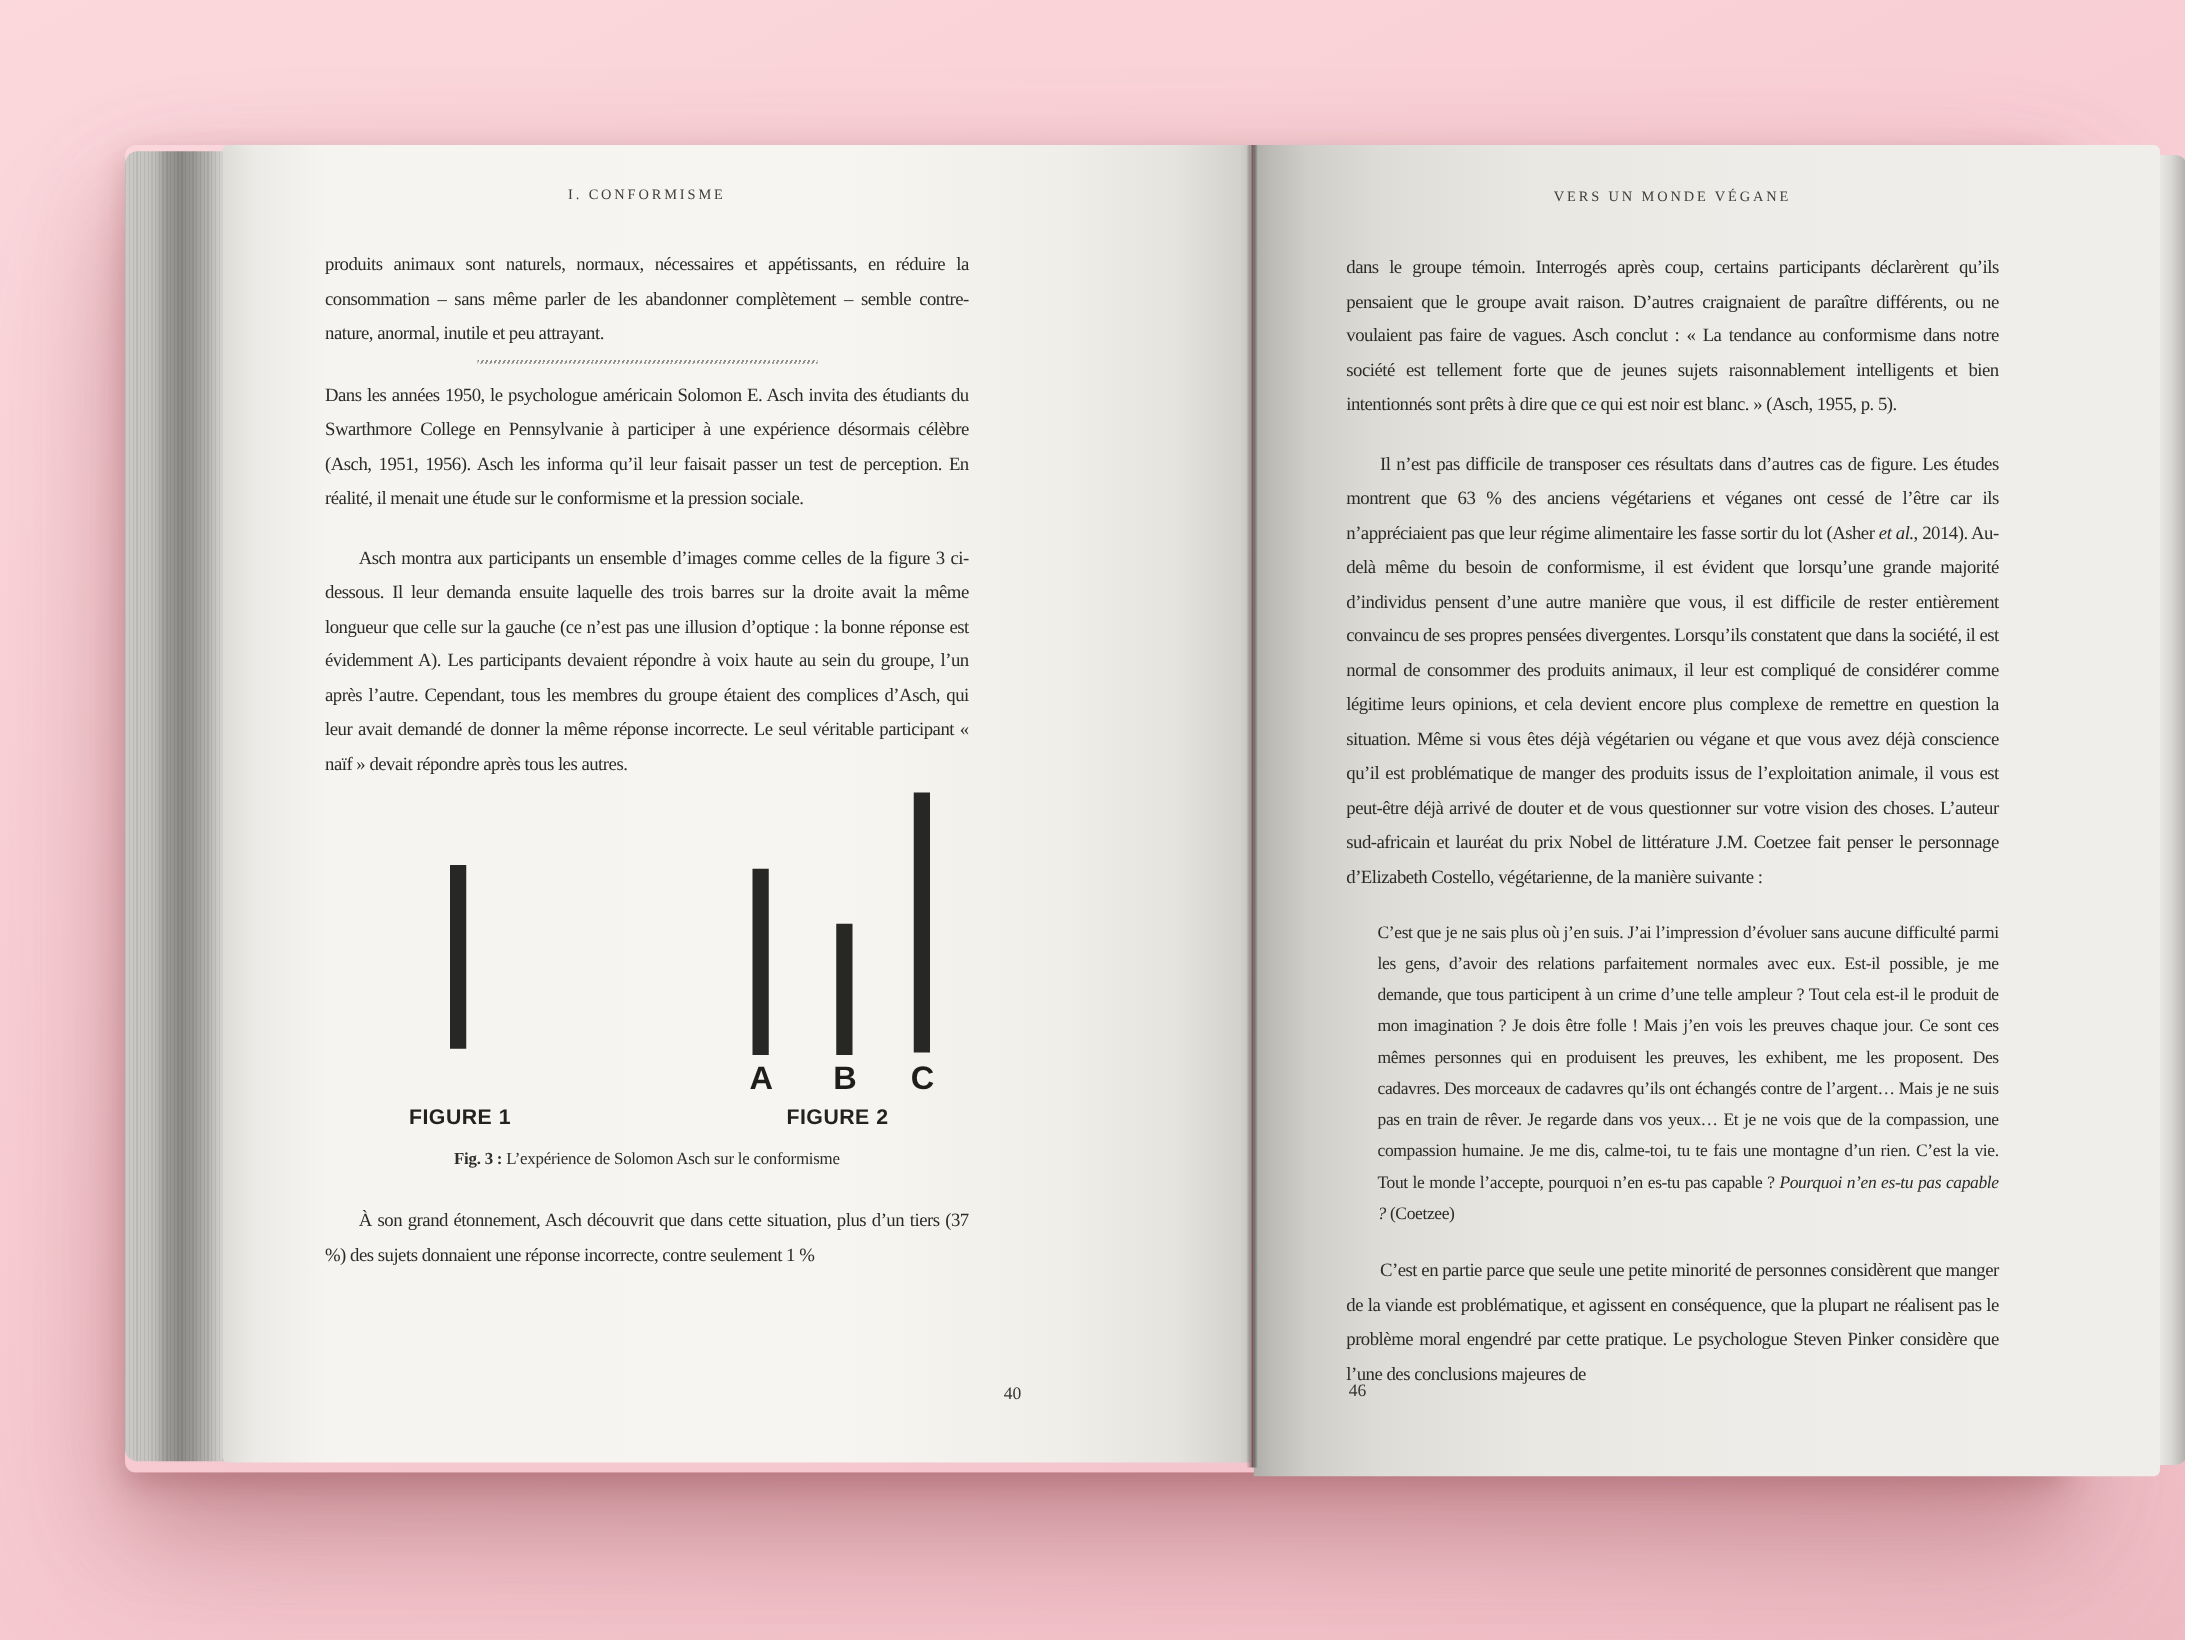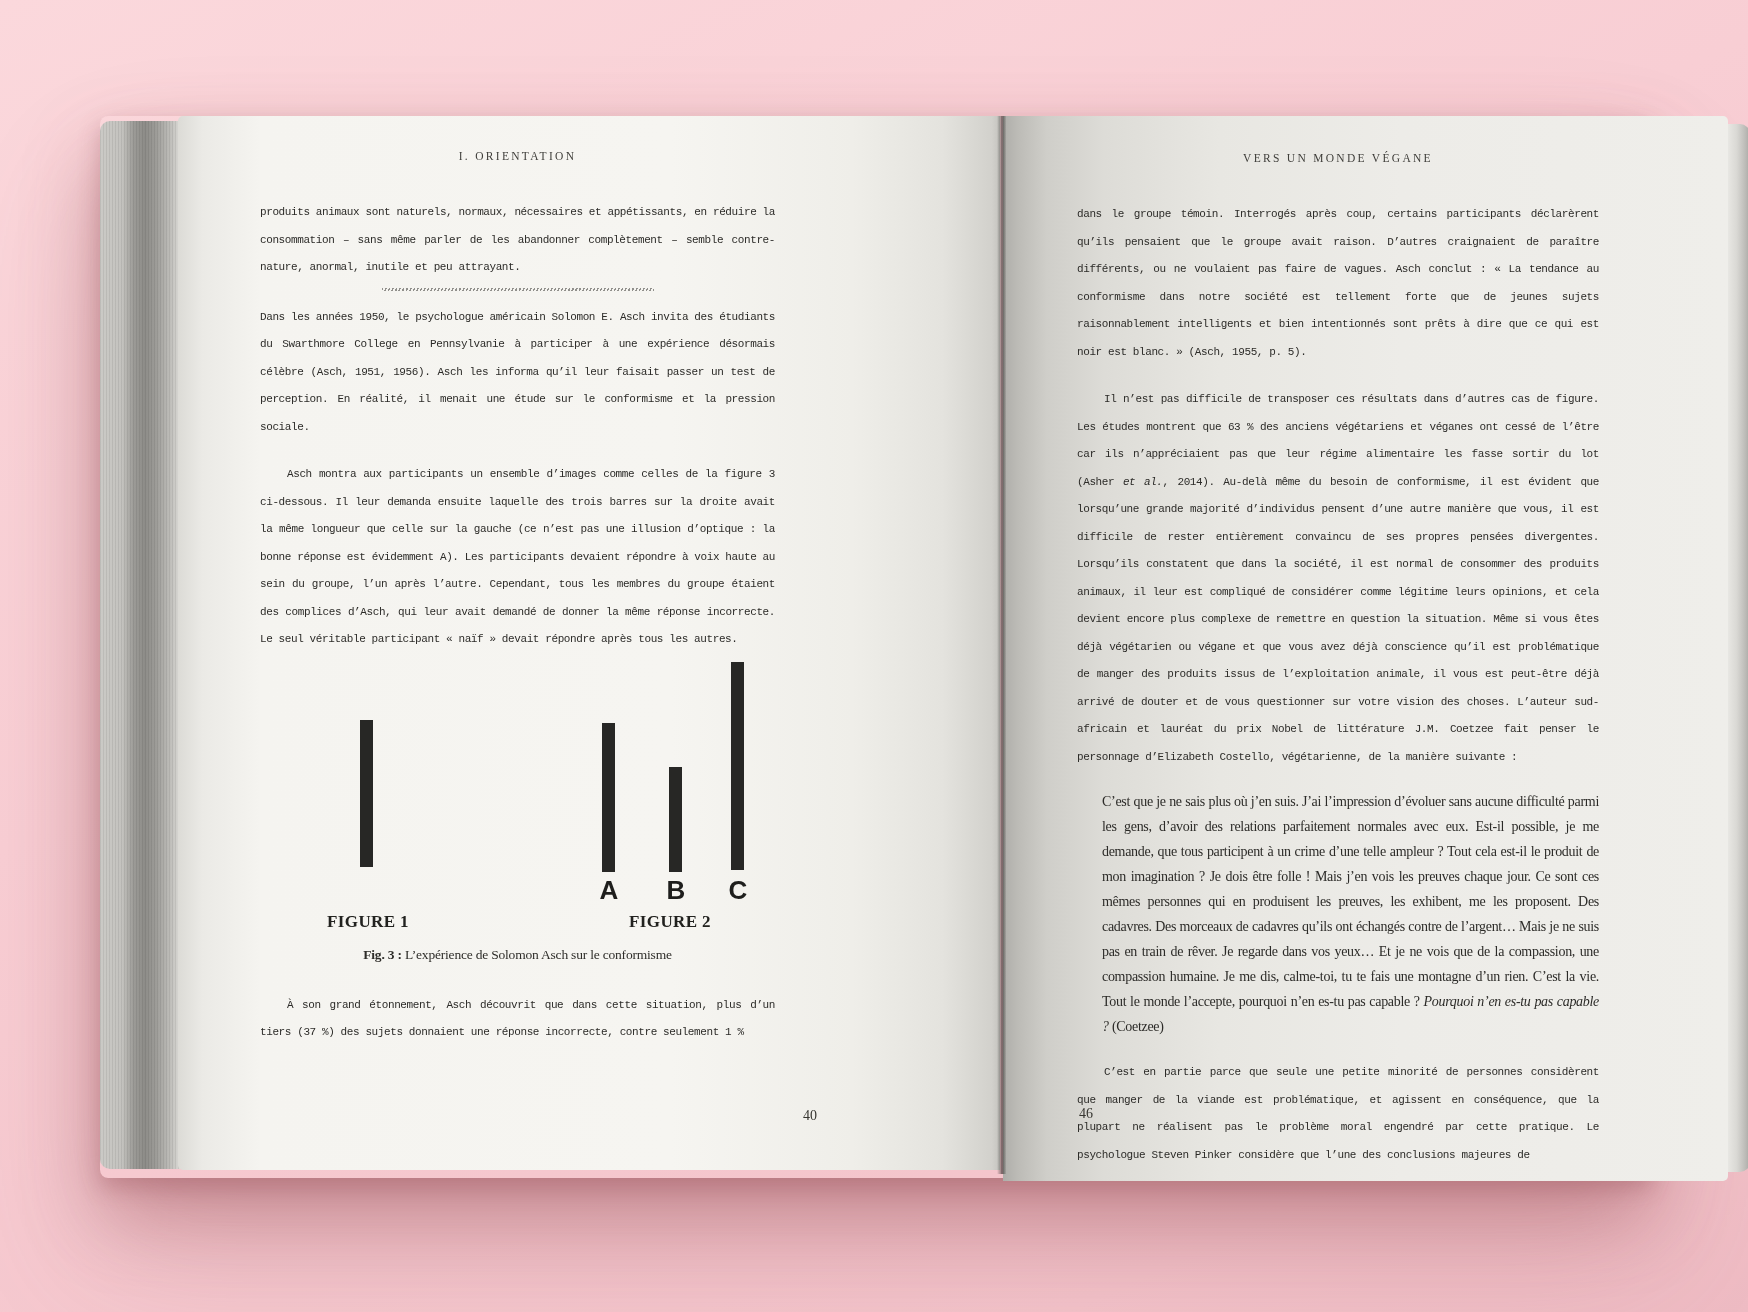--- a/index.html
+++ b/index.html
@@ -21,39 +21,39 @@
     background:linear-gradient(to right,rgba(50,48,45,0) 0%,rgba(50,48,45,0.40) 40%,rgba(28,26,24,0.62) 55%,rgba(50,48,45,0.10) 100%);}
   .edge-right{position:absolute;left:1628px;top:8px;width:22px;height:1048px;border-radius:0 10px 10px 0;
     background:linear-gradient(to right,#e8e7e3 0%,#d9d8d4 40%,#bdbcb8 78%,#a9a8a4 100%);}
 
   .content{position:absolute;color:#2c2b28;}
   .content-left{left:82px;top:32px;width:515px;}
   .content-right{left:74px;top:34px;width:522px;}
 
   .running-head{font-size:11.5px;letter-spacing:2.3px;text-align:center;color:#3f3e3a;
     margin:0 0 34px 0;line-height:17px;}
-  .para{margin:0;font-size:11px;line-height:27.5px;letter-spacing:-0.4px;text-align:justify;font-family:Liberation Mono, monospace;}
+  .para{margin:0;font-size:15px;line-height:27.5px;letter-spacing:-0.4px;text-align:justify;}
   .indent{text-indent:27px;margin-top:20px;}
   .section-heading{margin:13px 0 0 0;text-align:center;font-size:16px;font-weight:bold;
     letter-spacing:2.4px;color:#2a2926;line-height:22px;}
   .heading-rule{width:272px;height:3px;margin:6px auto 13px auto;opacity:0.75;
     background:repeating-linear-gradient(115deg,#6f6e6a 0 1.4px,transparent 1.4px 3.2px);}
 
   .figure{position:relative;height:318px;}
   .bars-area{position:absolute;left:0;top:0;right:0;height:218px;}
   .bar{position:absolute;bottom:0;width:13px;background:#272725;}
   .bar-ref{left:100px;bottom:5px;}
   .bar-a{left:342px;}
   .bar-b{left:409px;}
   .bar-c{left:471px;bottom:2px;}
   .bar-label{position:absolute;top:222px;width:40px;text-align:center;color:#1e1e1c;
     font-family:"Liberation Sans","DejaVu Sans",sans-serif;font-weight:bold;font-size:26px;line-height:28px;}
   .label-a{left:329px;}.label-b{left:396px;}.label-c{left:458px;}
   .fig-name{position:absolute;top:258px;width:160px;text-align:center;color:#22221f;
-    font-family:Liberation Serif, serif;font-weight:bold;font-size:17px;letter-spacing:0.4px;}
+    font-family:Liberation Sans, sans-serif;font-weight:bold;font-size:17px;letter-spacing:0.4px;}
   .fig-name-1{left:28px;}
   .fig-name-2{left:330px;}
   .fig-caption{position:absolute;top:293px;left:0;right:0;text-align:center;font-size:13.5px;
     letter-spacing:-0.2px;color:#2e2d29;}
   .cap-bold{font-weight:bold;}
 
   .quote{margin:18px 0 17px 25px;font-size:14px;line-height:25px;letter-spacing:-0.3px;text-align:justify;}
   .page-number{position:absolute;font-size:14px;color:#363530;}
   .pn-left{left:625px;top:992px;}
   .pn-right{left:76px;top:990px;}
@@ -61,21 +61,21 @@
 </head>
 <body>
 
 <div class="scene">
   <div class="book">
 
     <div class="fore-edge"></div>
 
     <div class="page page-left">
       <div class="content content-left">
-        <div class="running-head">I. ORIENTATION</div>
+        <div class="running-head">I. CONFORMISME</div>
         <p class="para">produits animaux sont naturels, normaux, nécessaires et appétissants, en réduire la consommation – sans même parler de les abandonner complètement – semble contre-nature, anormal, inutile et peu attrayant.</p>
         <div class="heading-rule"></div>
         <p class="para">Dans les années 1950, le psychologue américain Solomon E. Asch invita des étudiants du Swarthmore College en Pennsylvanie à participer à une expérience désormais célèbre (Asch, 1951, 1956). Asch les informa qu’il leur faisait passer un test de perception. En réalité, il menait une étude sur le conformisme et la pression sociale.</p>
         <p class="para indent">Asch montra aux participants un ensemble d’images comme celles de la figure 3 ci-dessous. Il leur demanda ensuite laquelle des trois barres sur la droite avait la même longueur que celle sur la gauche (ce n’est pas une illusion d’optique : la bonne réponse est évidemment A). Les participants devaient répondre à voix haute au sein du groupe, l’un après l’autre. Cependant, tous les membres du groupe étaient des complices d’Asch, qui leur avait demandé de donner la même réponse incorrecte. Le seul véritable participant « naïf » devait répondre après tous les autres.</p>
 
         <div class="figure">
           <div class="bars-area">
             <div class="bar bar-ref" style="height: 147px;"></div>
             <div class="bar bar-a" style="height: 149px;"></div>
             <div class="bar bar-b" style="height: 105px;"></div>

